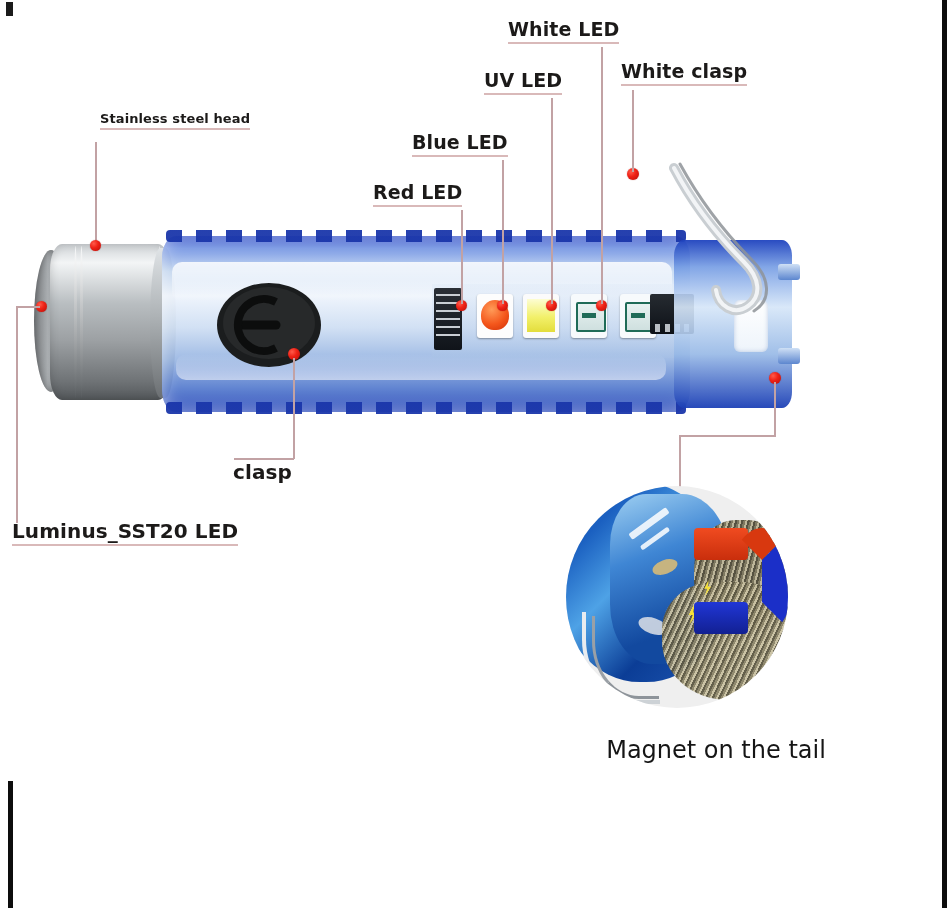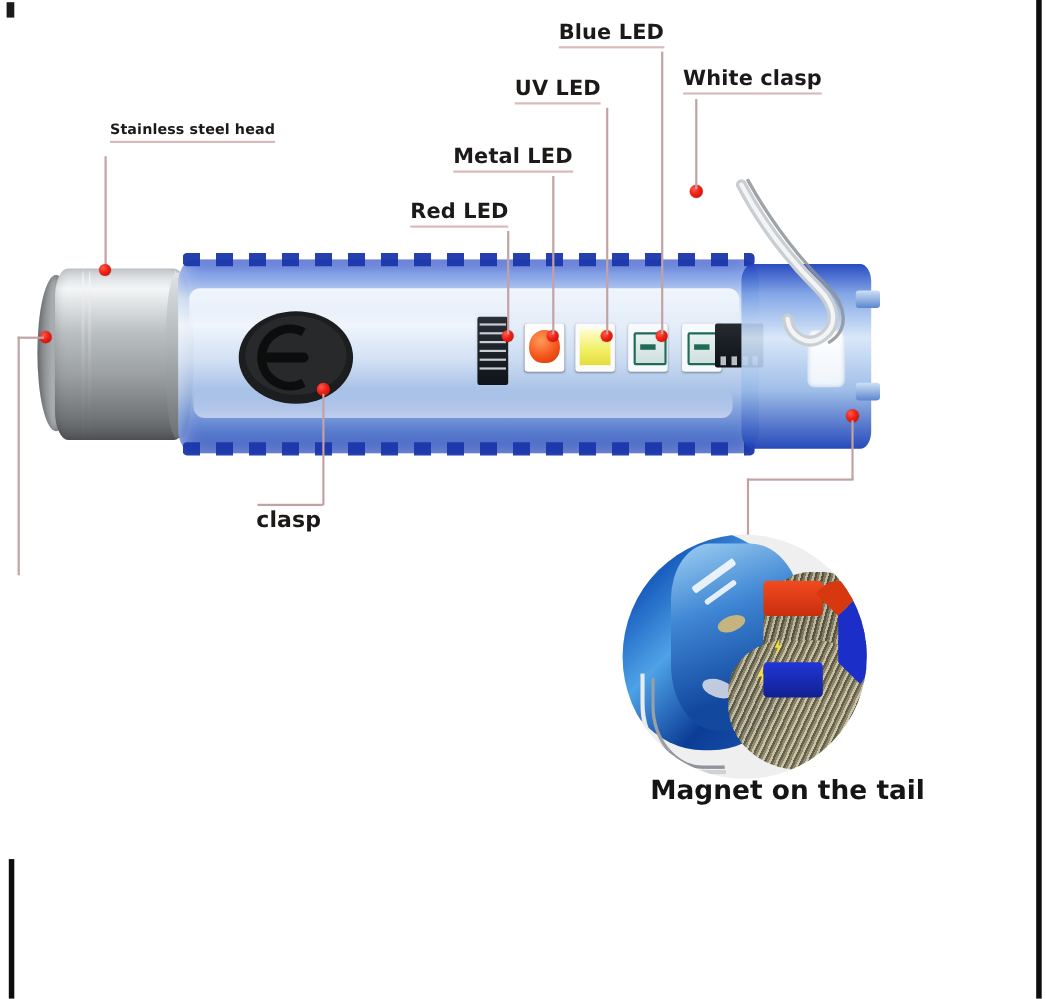--- a/index.html
+++ b/index.html
@@ -129,22 +129,22 @@
       background:
         repeating-linear-gradient(115deg,#8b8468 0px,#8b8468 2px,#c9c1a2 2px,#c9c1a2 4px,#5f5a45 4px,#5f5a45 6px);
       opacity:.96;}
   .mg-fur2{position:absolute;left:128px;top:34px;width:96px;height:110px;border-radius:44%;
       background:repeating-linear-gradient(105deg,#7e7860 0px,#7e7860 2px,#bdb69a 2px,#bdb69a 4px,#565241 4px,#565241 6px);}
   .mg-wire{position:absolute;left:16px;top:126px;width:74px;height:88px;
       border-left:4px solid #e9ecef;border-bottom:4px solid #cdd2d6;border-radius:0 0 0 70%;}
   .mg-wire2{position:absolute;left:26px;top:130px;width:64px;height:80px;
       border-left:3px solid #9aa0a6;border-bottom:3px solid #8e949a;border-radius:0 0 0 70%;}
 
-  .inset-cap{position:absolute;left:566px;top:704px;width:300px;text-align:center;
-      font-weight:bold;color:#151515;white-space:nowrap;}
+  .inset-cap{position:absolute;left:566px;top:736px;width:300px;text-align:center;
+      font-weight:normal;color:#151515;white-space:nowrap;}
 </style>
 </head>
 <body>
 
 <div id="stage">
 
   <div class="mark-tl"></div>
   <div class="rule-left"></div>
   <div class="rule-right"></div>
 
@@ -212,50 +212,53 @@
 
   <div class="ld v" style="left:95px;top:142px;height:104px;"></div>
   <div class="dot" style="left:90px;top:240px;width:11px;height:11px;"></div>
   <div class="lbl" style="left:100px;top:112px;font-size:13px;">
     <span class="u">Stainless steel head</span>
   </div>
 
   <div class="dot" style="left:36px;top:301px;width:11px;height:11px;"></div>
   <div class="ld h" style="left:16px;top:306px;width:24px;"></div>
   <div class="ld v" style="left:16px;top:306px;height:217px;"></div>
+  <div class="lbl" style="left:12px;top:521px;font-size:20px;">
+    <span class="u">Luminus_SST20 LED</span>
+  </div>
 
   <div class="dot" style="left:288px;top:348px;width:12px;height:12px;"></div>
   <div class="ld v" style="left:293px;top:358px;height:101px;"></div>
   <div class="ld h" style="left:234px;top:458px;width:60px;"></div>
   <div class="lbl" style="left:233px;top:462px;font-size:20px;">
     <span style="display:block">clasp</span>
   </div>
 
   <div class="dot" style="left:456px;top:300px;width:11px;height:11px;"></div>
   <div class="ld v" style="left:461px;top:210px;height:94px;"></div>
   <div class="lbl" style="left:373px;top:183px;font-size:19px;">
     <span class="u">Red LED</span>
   </div>
 
   <div class="dot" style="left:497px;top:300px;width:11px;height:11px;"></div>
   <div class="ld v" style="left:502px;top:160px;height:144px;"></div>
   <div class="lbl" style="left:412px;top:133px;font-size:19px;">
-    <span class="u">Metal LED</span>
+    <span class="u">Blue LED</span>
   </div>
 
   <div class="dot" style="left:546px;top:300px;width:11px;height:11px;"></div>
   <div class="ld v" style="left:551px;top:98px;height:206px;"></div>
-  <div class="lbl" style="left:468px;top:71px;font-size:19px;">
+  <div class="lbl" style="left:484px;top:71px;font-size:19px;">
     <span class="u">UV LED</span>
   </div>
 
   <div class="dot" style="left:596px;top:300px;width:11px;height:11px;"></div>
   <div class="ld v" style="left:601px;top:47px;height:257px;"></div>
   <div class="lbl" style="left:508px;top:20px;font-size:19px;">
-    <span class="u">Blue LED</span>
+    <span class="u">White LED</span>
   </div>
 
   <div class="dot" style="left:627px;top:168px;width:12px;height:12px;"></div>
   <div class="ld v" style="left:632px;top:90px;height:82px;"></div>
   <div class="lbl" style="left:621px;top:62px;font-size:19px;">
     <span class="u">White clasp</span>
   </div>
 
   <div class="dot" style="left:769px;top:372px;width:12px;height:12px;"></div>
   <div class="ld v" style="left:774px;top:382px;height:54px;"></div>

